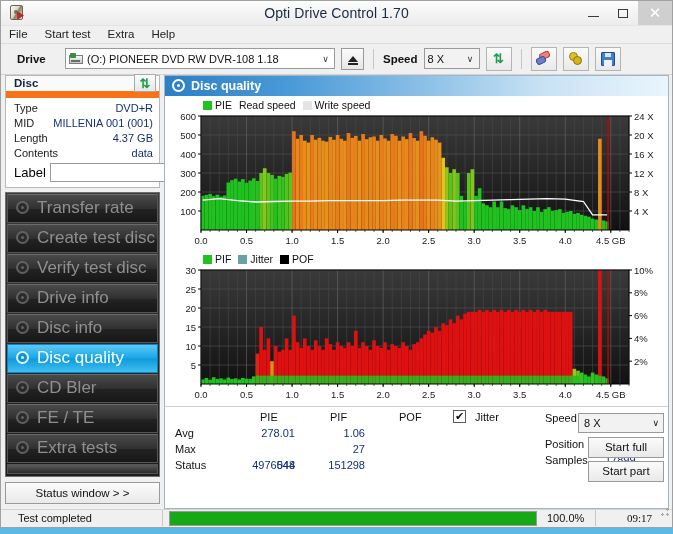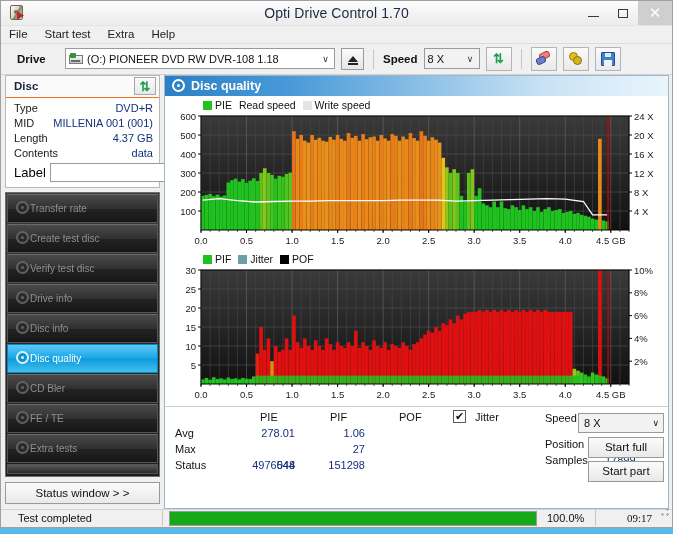--- a/index.html
+++ b/index.html
@@ -113,21 +113,21 @@
   .icon-save .fl{position:absolute;inset:0;background:#3f7fd0;border:1px solid #1c4f92;border-radius:1px;}
   .icon-save .lbl{position:absolute;left:3px;bottom:0;width:8px;height:6px;background:#f2f2f2;}
   .icon-save .sh{position:absolute;left:4px;top:1px;width:6px;height:4px;background:#dfe8f4;}
   
   .content { flex: 1; display: flex; padding: 0 4px 0 4px; gap: 4px; }
   
   .leftcol { width: 155px; display: flex; flex-direction: column; }
   .disc-panel { border: 1px solid #b8b8b8; background: #fff; }
   .disc-head {
     height: 22px; display:flex; align-items:center; padding: 0 3px 0 8px;
-    background: #fafafa; border-bottom: 1px solid #f97316;
+    background: #fafafa; border-bottom: 7px solid #f97316;
   }
   .disc-head .t { font-weight: bold; font-size: 11.5px; color: #14243f; }
   .disc-head .btn {
     margin-left:auto; width:22px;height:18px; border:1px solid #a8a8a8;
     background: linear-gradient(#fbfbfb,#e7e7e7);
     display:flex;align-items:center;justify-content:center;
   }
   .disc-rows { padding: 3px 6px 4px 8px; }
   .drow { display:flex; justify-content:space-between; align-items:center; height:15px; }
   .drow .k { color:#1a1a1a; font-size:11px; }
@@ -148,24 +148,24 @@
     background: radial-gradient(circle at 40% 35%, #fdf6c8 0%, #d9c96a 45%, #a08f2f 100%);
     border:1px solid #7a6c22; position:relative;
   }
   .cd-glyph::after{content:"";position:absolute;left:4.5px;top:4.5px;width:3px;height:3px;background:#fff;border-radius:50%;}
   .navlist {
     margin-top: 4px; border:1px solid #6e6e6e;
     background: linear-gradient(#3a3a3a,#1c1c1c);
     padding: 1px; flex: 1;
   }
   .nav-item {
-    height: 29px; display:flex; align-items:center; padding-left:7px;
+    height: 29px; display:flex; align-items:center; gap:7px; padding-left:7px;
     background: linear-gradient(#4a4a4a 0%, #303030 50%, #232323 51%, #171717 100%);
     border: 1px solid #555; border-top-color:#6a6a6a; margin-bottom:1px;
-    color: #8f8f8f; font-size: 10px;
+    color: #8f8f8f; font-size: 17px;
   }
   .nav-item.sel {
     background: linear-gradient(#5fc8f5 0%, #17a8e8 48%, #0f9ada 52%, #3fc0f2 100%);
     border-color:#0a86c0; color: #ffffff;
   }
   .nav-ic {
     width:15px;height:14px;position:relative; flex:none; opacity:.85;
   }
   .nav-ic .d {
     position:absolute;left:1px;top:0;width:13px;height:13px;border-radius:50%;

